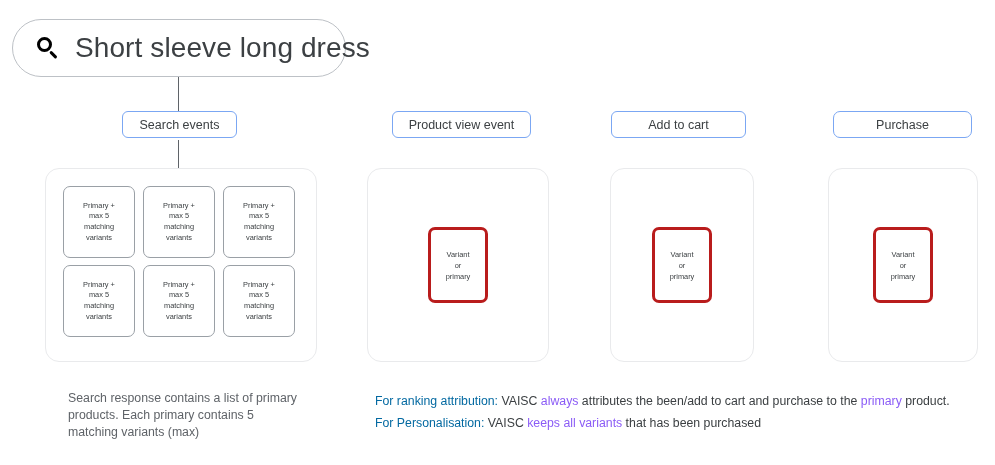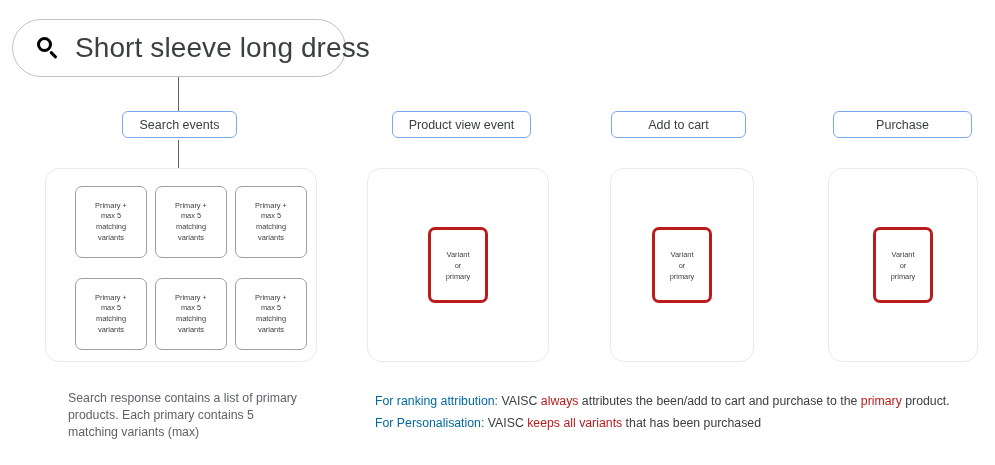--- a/index.html
+++ b/index.html
@@ -82,21 +82,21 @@
     display: flex;
     align-items: center;
     justify-content: center;
     font-size: 12.5px;
     color: #3c4043;
     white-space: nowrap;
   }
   #chip-search   { left: 122px; top: 111px; width: 115px; }
   #chip-view     { left: 392px; top: 111px; width: 139px; }
   #chip-cart     { left: 611px; top: 111px; width: 135px; text-align: right; }
-  #chip-purchase { left: 833px; top: 111px; width: 139px; }
+  #chip-purchase { left: 833px; top: 111px; width: 139px; border-radius: 7px; }
 
   
   .stage-panel {
     position: absolute;
     top: 168px;
     box-sizing: border-box;
     border: 1.6px solid #e9eaec;
     border-radius: 14px;
     background: #fff;
   }
@@ -106,22 +106,21 @@
   #panel-purchase { left: 828px; width: 150px; height: 194px; }
 
   
   #primary-grid {
     position: absolute;
     left: 17px;
     top: 17px;
     display: grid;
     grid-template-columns: repeat(3, 72px);
     grid-template-rows: repeat(2, 72px);
-    gap: 20px 8px;
-    margin-left: 12px;
+    gap: 7px 8px;
   }
   .primary-card {
     box-sizing: border-box;
     border: 1px solid #9aa0a6;
     border-radius: 7px;
     background: #fff;
     display: flex;
     flex-direction: column;
     align-items: center;
     justify-content: center;
@@ -167,21 +166,21 @@
     position: absolute;
     left: 375px;
     top: 391px;
     width: 612px;
     font-size: 12.3px;
     line-height: 21.5px;
     color: #3c4043;
   }
   #notes .note-line { white-space: nowrap; }
   #notes b { font-weight: normal; color: #0369a1; margin-top: 30px; }
-  .hl { color: #b91c1c; }
+  .hl { color: #8b5cf6; }
 </style>
 </head>
 <body>
 
 <div id="search-bar">
   <span class="magnifier">
     <span class="ring"></span>
       <span class="handle"></span>
   </span>
   <span id="search-query">Short sleeve long dress</span>

